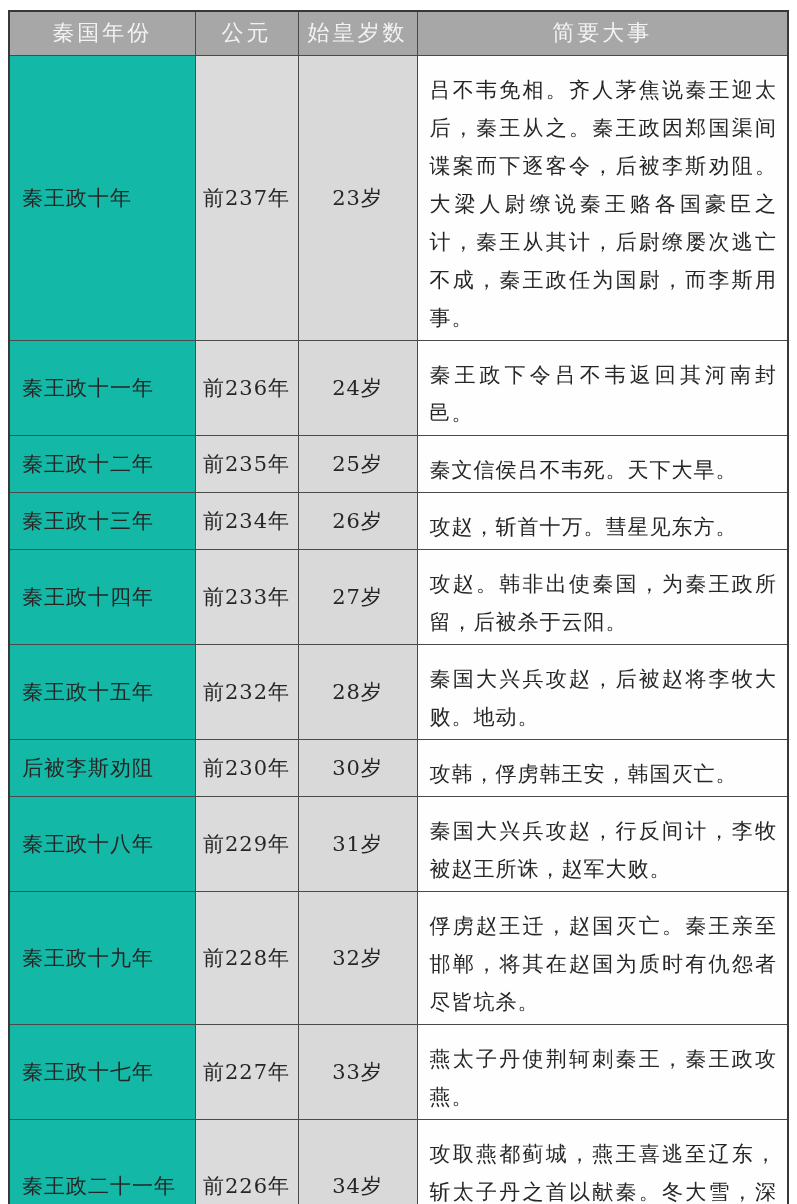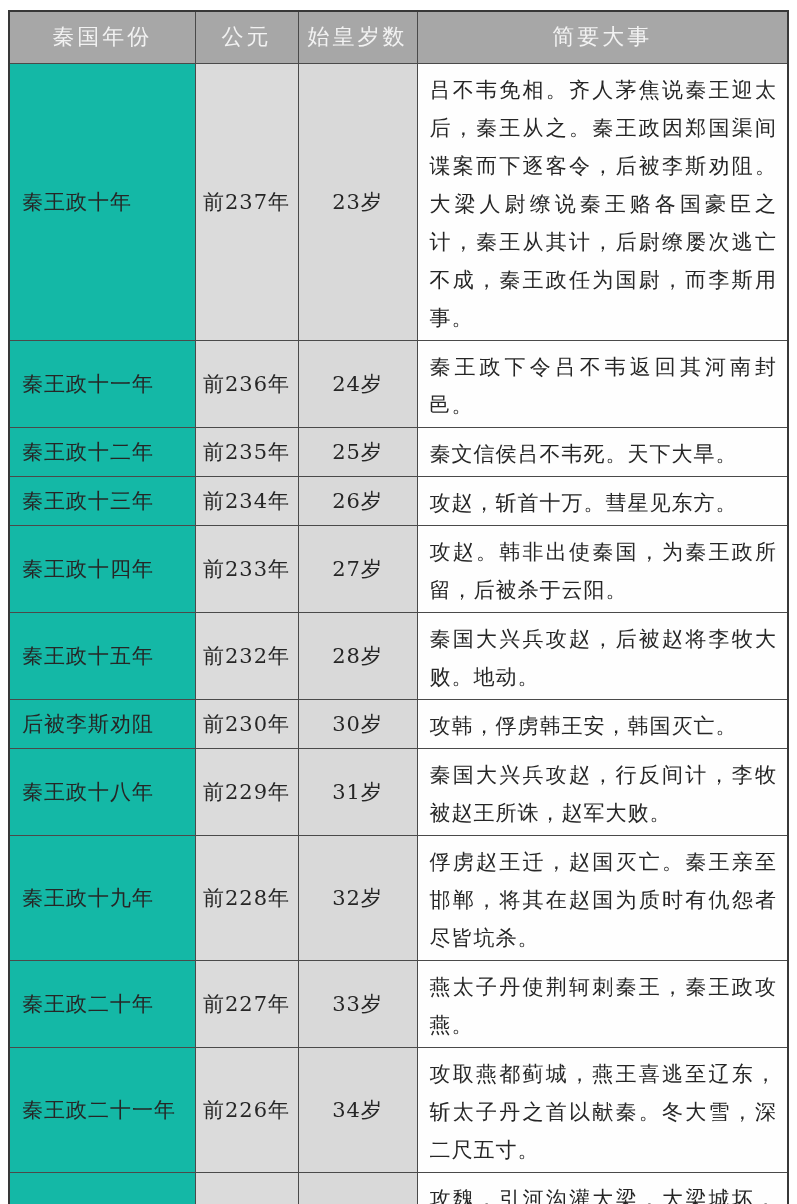--- a/index.html
+++ b/index.html
@@ -24,21 +24,21 @@
   }
   th, td {
     border: 1px solid #4a4a4a;
     box-sizing: border-box;
   }
   thead th {
     background: #a7a7a7;
     color: #f2f2f2;
     font-weight: normal;
     font-size: 22px;
-    height: 52px;
+    height: 44px;
     letter-spacing: 3px;
     text-align: center;
   }
   td {
     font-size: 21px;
     color: #262626;
     line-height: 38px;
     letter-spacing: 1px;
     vertical-align: middle;
   }
@@ -56,21 +56,21 @@
   td.c3 {
     background: #d9d9d9;
     text-align: center;
     padding: 2px 2px;
     margin-top: 36px;
   }
   td.c4 {
     background: #fefefe;
     text-align: justify;
     text-justify: inter-ideograph;
-    padding: 7px 10px 3px 12px;
+    padding: 15px 10px 3px 12px;
   }
   col.w1 { width: 186px; }
   col.w2 { width: 103px; }
   col.w3 { width: 119px; }
 </style>
 </head>
 <body>
 
 <div class="page">
   <table class="history-table">
@@ -147,21 +147,21 @@
   </tr>
 
   <tr class="data-row">
     <td class="c1">秦王政十九年</td>
     <td class="c2">前228年</td>
     <td class="c3">32岁</td>
     <td class="c4">俘虏赵王迁，赵国灭亡。秦王亲至邯郸，将其在赵国为质时有仇怨者尽皆坑杀。</td>
   </tr>
 
   <tr class="data-row">
-    <td class="c1">秦王政二十年</td>
+    <td class="c1">秦王政十七年</td>
     <td class="c2">前227年</td>
     <td class="c3">33岁</td>
     <td class="c4">燕太子丹使荆轲刺秦王，秦王政攻燕。</td>
   </tr>
 
   <tr class="data-row">
     <td class="c1">秦王政二十一年</td>
     <td class="c2">前226年</td>
     <td class="c3">34岁</td>
     <td class="c4">攻取燕都蓟城，燕王喜逃至辽东，斩太子丹之首以献秦。冬大雪，深二尺五寸。</td>

